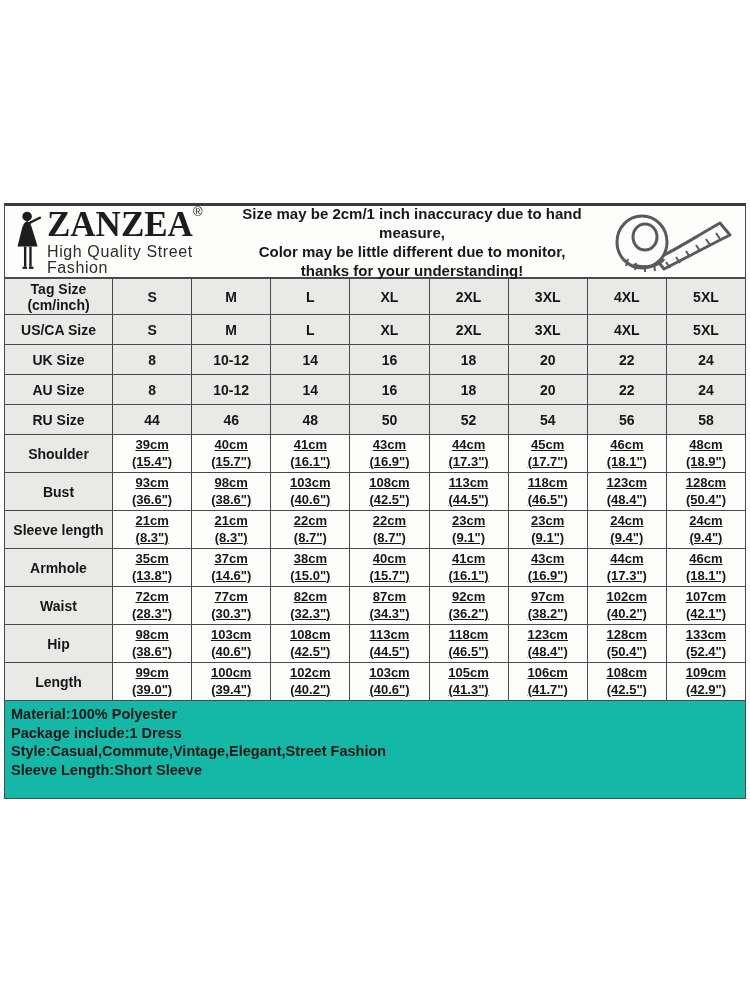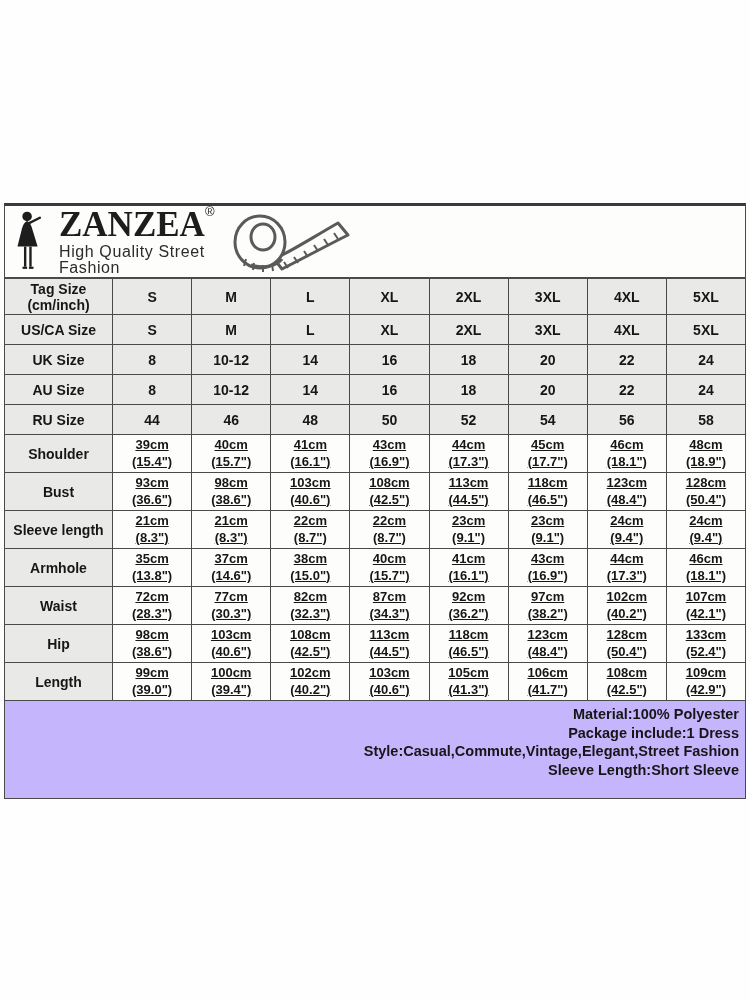--- a/index.html
+++ b/index.html
@@ -8,21 +8,21 @@
   .content { position:absolute; left:4px; top:203px; width:742px; }
 
   
   .header-box {
     display:flex; align-items:center;
     border:1.5px solid #4a4a4a; border-top:3px solid #3a3a3a;
     height:75px; background:#fdfdfc; padding:0 4px;
   }
   .logo-wrap { display:flex; align-items:center; width:212px; flex:0 0 auto; padding-left:4px; }
   .logo-figure { width:30px; height:64px; flex:0 0 auto; }
-  .logo-text { margin-left:16px; line-height:1; }
+  .logo-text { margin-left:4px; line-height:1; }
   .logo-brand { font-family:"Liberation Serif", serif; font-weight:700; font-size:35px; color:#1d1d1d; letter-spacing:0px; }
   .logo-reg { font-size:13px; vertical-align:top; position:relative; top:-2px; font-family:"Liberation Sans",sans-serif; color:#1d1d1d; }
   .logo-tagline { font-size:16px; color:#2b2b2b; letter-spacing:0.6px; margin-top:2px; font-weight:400; }
   .notice { flex:1 1 auto; text-align:center; font-weight:700; font-size:15px; color:#181818; line-height:19px; }
   .tape-wrap { width:138px; flex:0 0 auto; display:flex; justify-content:center; }
 
   
   table.size-table { width:742px; border-collapse:collapse; table-layout:fixed; }
   table.size-table td {
     border:1.5px solid #4a4a4a; text-align:center; vertical-align:middle;
@@ -30,22 +30,22 @@
   }
   td.label-cell { background:#e9e9e7; font-size:14px; line-height:16px; }
   td.size-cell  { background:#e9e9e7; font-size:14px; }
   td.data-cell  { background:#fdfdfc; font-size:13px; line-height:16.5px;text-decoration:underline; }
   tr.size    { height:30px; }
   tr.size.first { height:36px; }
   tr.measure { height:38px; }
 
   
   .footer-box {
-    border:1.5px solid #4a4a4a; border-top:none; background:#c4b5fd;
-    height:98px; padding:4px 6px 0 6px;text-align:right;
+    border:1.5px solid #4a4a4a; border-top:none; background:#14b8a6;
+    height:98px; padding:4px 6px 0 6px;
   }
   .footer-line { font-weight:700; font-size:14.5px; color:#161616; line-height:18.6px; white-space:nowrap; }
 </style>
 </head>
 <body>
 
 <div class="page">
   <div class="content">
 
     <div class="header-box">
@@ -59,20 +59,25 @@
           <rect x="9" y="62" width="5" height="2.4" fill="#1d1d1d"></rect>
           <rect x="16" y="62" width="5" height="2.4" fill="#1d1d1d"></rect>
         </svg>
         <div class="logo-text">
           <div>
             <span class="logo-brand">ZANZEA</span><span class="logo-reg">®</span>
           </div>
           <div class="logo-tagline">High Quality Street Fashion</div>
         </div>
       </div>
+      <div class="notice">
+        <div>Size may be 2cm/1 inch inaccuracy due to hand measure,</div>
+        <div>Color may be little different due to monitor,</div>
+        <div>thanks for your understanding!</div>
+      </div>
       <div class="tape-wrap">
         <svg width="128" height="70" viewBox="0 0 128 70" xmlns="http://www.w3.org/2000/svg" fill="none" stroke="#5a5a5a">
           <path d="M48 52 C66 44 84 32 112 16 L122 28 C98 40 76 52 56 62 Z" stroke-width="3" fill="#fdfdfc" stroke-linejoin="round"></path>
           <path d="M58 55 l4 6 M68 50 l4 6 M78 44 l4 6 M88 38 l4 6 M98 32 l4 6 M108 26 l4 6" stroke-width="2"></path>
           <ellipse cx="34" cy="35" rx="25" ry="26" stroke-width="3" fill="#fdfdfc"></ellipse>
           <ellipse cx="37" cy="30" rx="12" ry="13" stroke-width="3" fill="#fdfdfc"></ellipse>
           <path d="M25 58 C40 62 52 58 56 52" stroke-width="3"></path>
           <path d="M20 52 l-2 7 M28 56 l-1 7 M37 58 l0 7 M46 57 l1 7" stroke-width="2"></path>
         </svg>
       </div>

